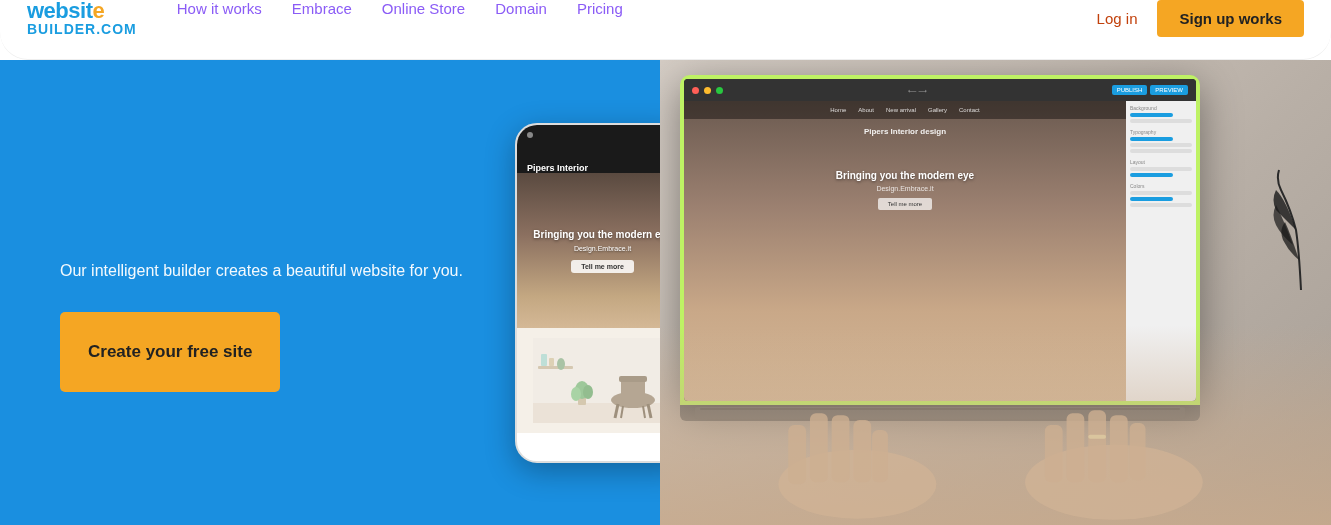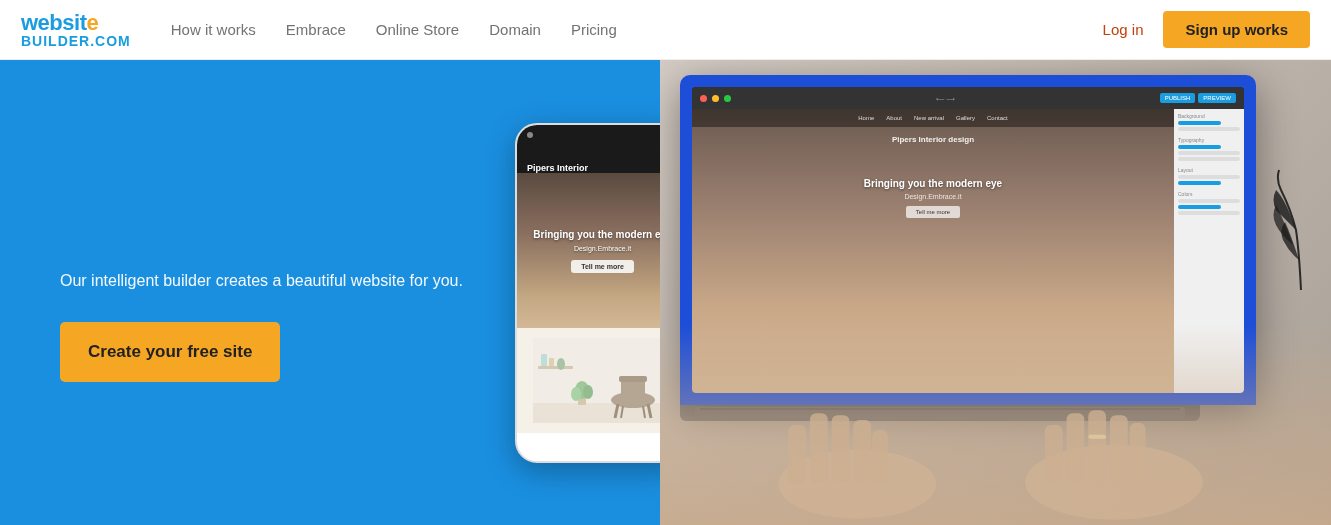--- a/index.html
+++ b/index.html
@@ -1,27 +1,28 @@
 <!DOCTYPE html>
 <html><head>
   <meta charset="utf-8">
   <style>
     * { margin: 0; padding: 0; box-sizing: border-box; }
     body { font-family: -apple-system, BlinkMacSystemFont, 'Segoe UI', Arial, sans-serif; width: 1331px; height: 525px; overflow: hidden; }
 
     
     .navbar {
       display: flex;
-      align-items: center;
+      align-items: flex-start;
       height: 60px;
-      padding: 0 21px;
+      padding: 0 27px;
       background: #fff;
       border-bottom: 1px solid #eee;
       position: relative;
       z-index: 10;
+      border-radius: 28px;
     }
     .logo {
       display: flex;
       flex-direction: column;
       line-height: 1;
       margin-right: 40px;
       text-decoration: none;
     }
     .logo-website {
       font-size: 22px;
@@ -39,21 +40,21 @@
     }
     .nav-links {
       display: flex;
       align-items: center;
       gap: 30px;
       flex: 1;
     }
     .nav-links a {
       text-decoration: none;
       font-size: 15px;
-      color: #737373;
+      color: #8b5cf6;
     }
     .nav-right {
       display: flex;
       align-items: center;
       gap: 20px;
     }
     .login-btn {
       font-size: 15px;
       color: #c2410c;
       text-decoration: none;
@@ -102,21 +103,21 @@
       opacity: 0.95;
     }
     .cta-btn {
       display: inline-block;
       background: #f5a623;
       color: #222;
       font-weight: 700;
       font-size: 17px;
       border: none;
       border-radius: 5px;
-      padding: 20px 28px;
+      padding: 30px 28px;
       cursor: pointer;
       width: fit-content;
     }
 
     
     .phone-mockup {
       position: absolute;
       right: -30px;
       top: 50%;
       transform: translateY(-50%);
@@ -200,25 +201,25 @@
       position: relative;
       overflow: hidden;
     }
     .hero-bg-overlay {
       position: absolute;
       inset: 0;
       background: 
         linear-gradient(135deg, #d4ccc4 0%, #c8bfb6 30%, #b8afa6 60%, #a89f96 100%);
     }
     .laptop-screen-outer {
-      width: 576px;
+      width: 520px;
       height: 330px;
-      background: #1d4ed8;
+      background: #bef264;
       border-radius: 10px 10px 0 0;
-      padding: 12px;
+      padding: 4px;
       box-shadow: 0 10px 40px rgba(0,0,0,0.4);
       position: relative;
     }
     .laptop-screen-inner {
       width: 100%;
       height: 100%;
       background: #2a2a2a;
       border-radius: 4px;
       overflow: hidden;
       position: relative;

